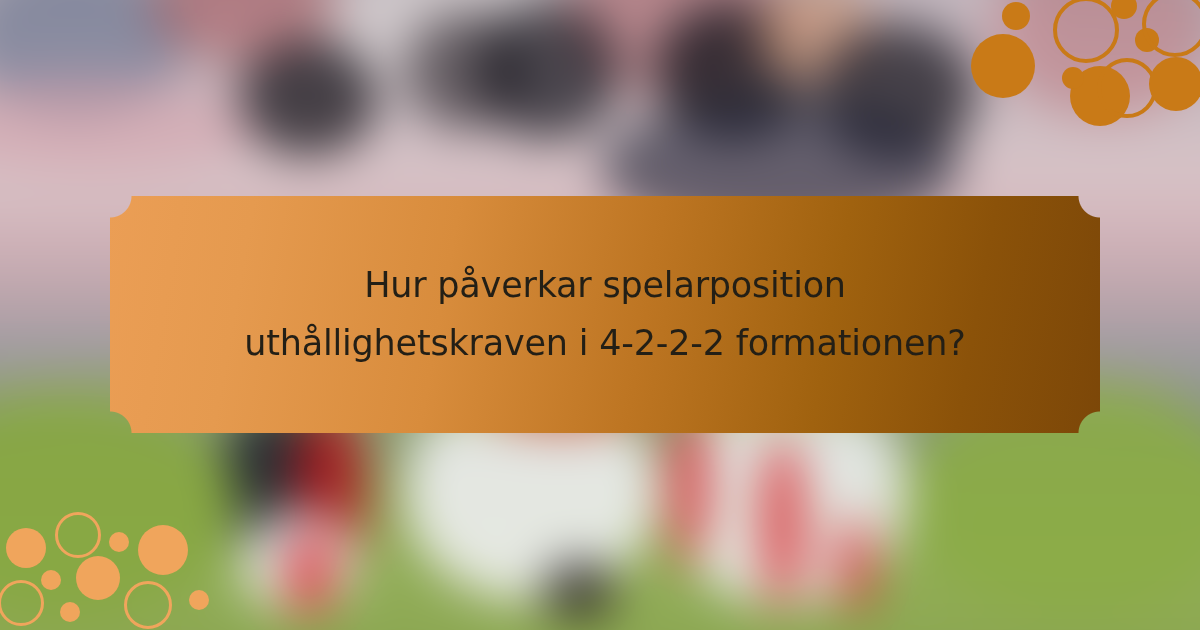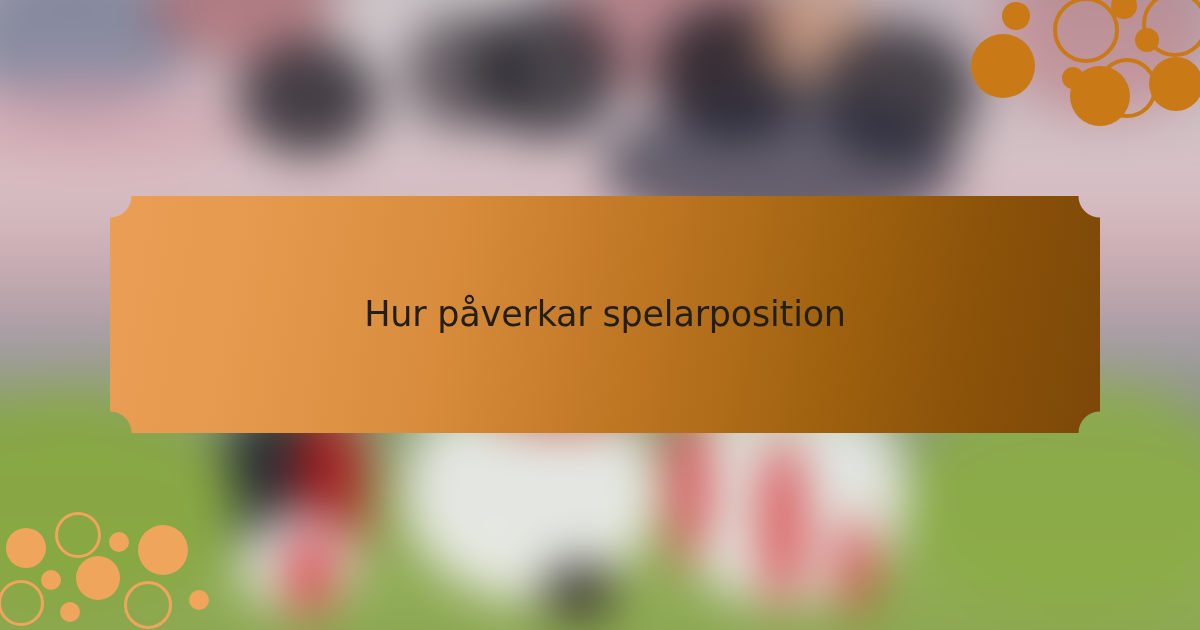--- a/index.html
+++ b/index.html
@@ -188,16 +188,17 @@
     <span class="dot" style="left:-2px;  top:90px;  width:40px; height:40px; border:3px solid #f0a55c;"></span>
     <span class="dot" style="left:124px; top:91px;  width:42px; height:42px; border:3px solid #f0a55c;"></span>
     <span class="dot" style="left:60px;  top:112px; width:20px; height:20px; background:#f0a55c;"></span>
     <span class="dot" style="left:189px; top:100px; width:20px; height:20px; background:#f0a55c;"></span>
   </div>
 
   <div class="banner-wrap">
     <div class="banner"></div>
     <div class="banner-text">
       <div class="headline-line">Hur påverkar spelarposition</div>
+      <div class="headline-line">uthållighetskraven i 4-2-2-2 formationen?</div>
     </div>
   </div>
 
 </div>
 
 </body></html>

